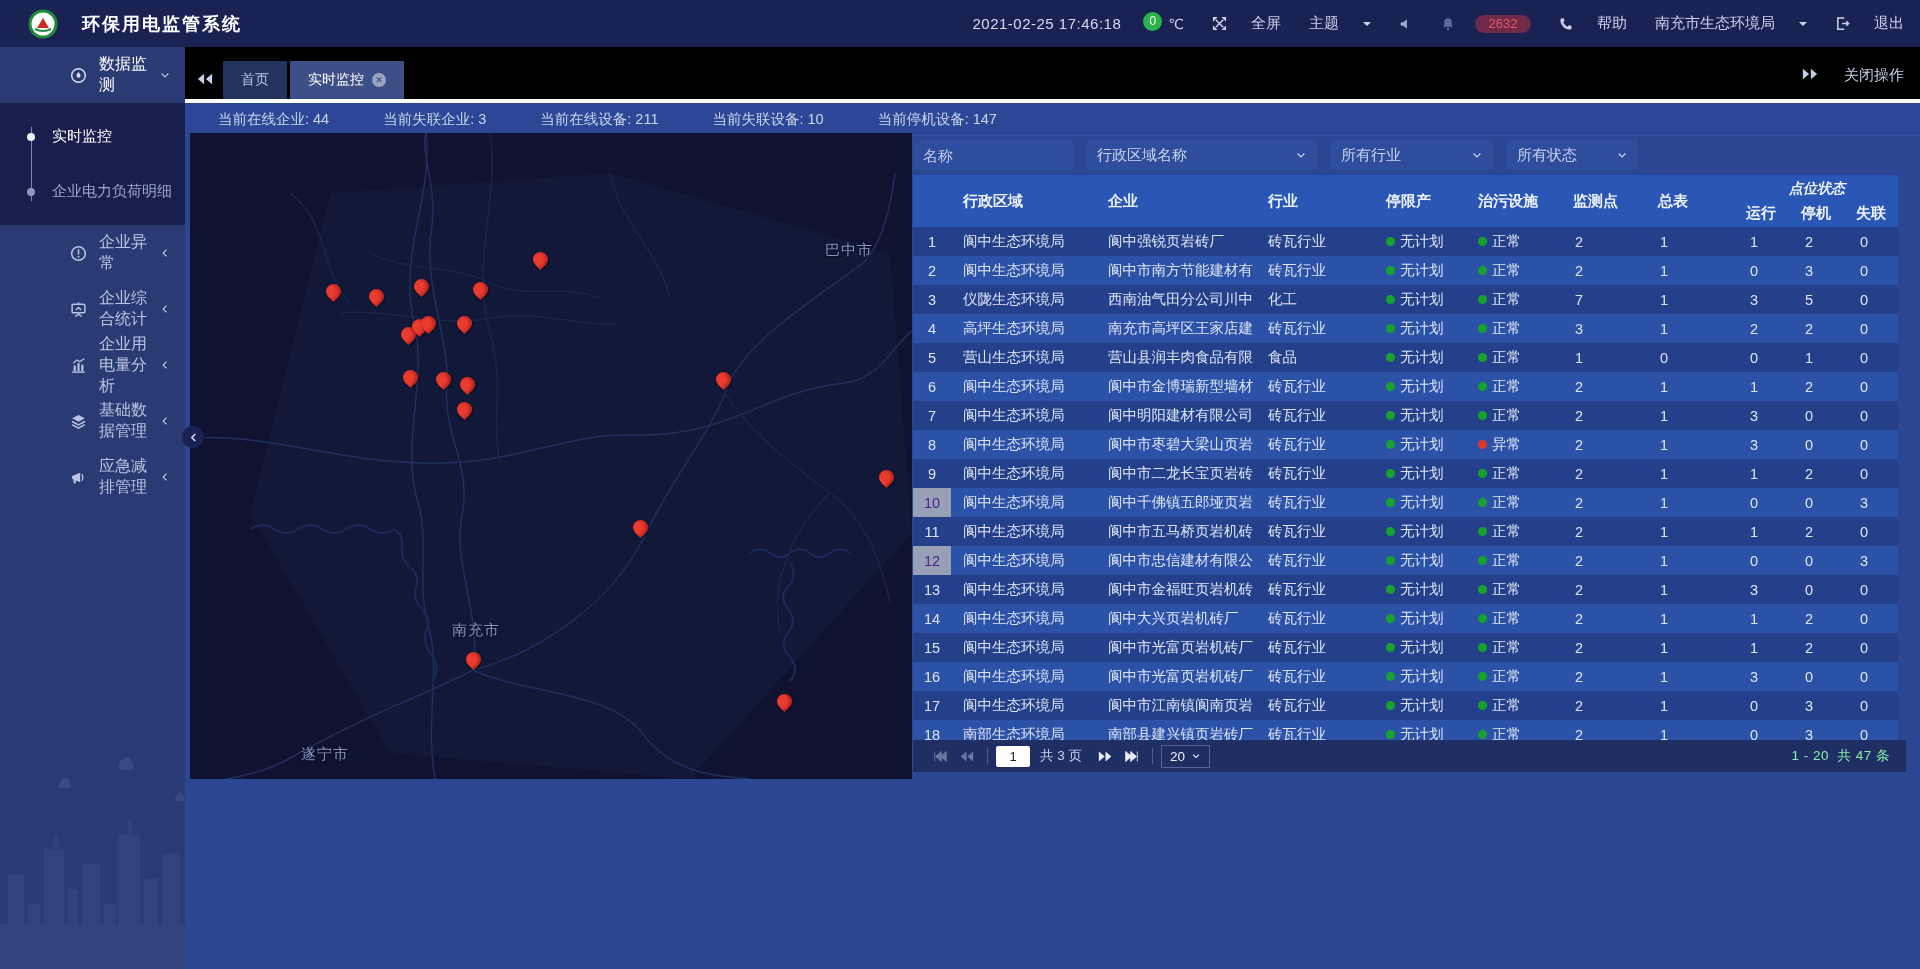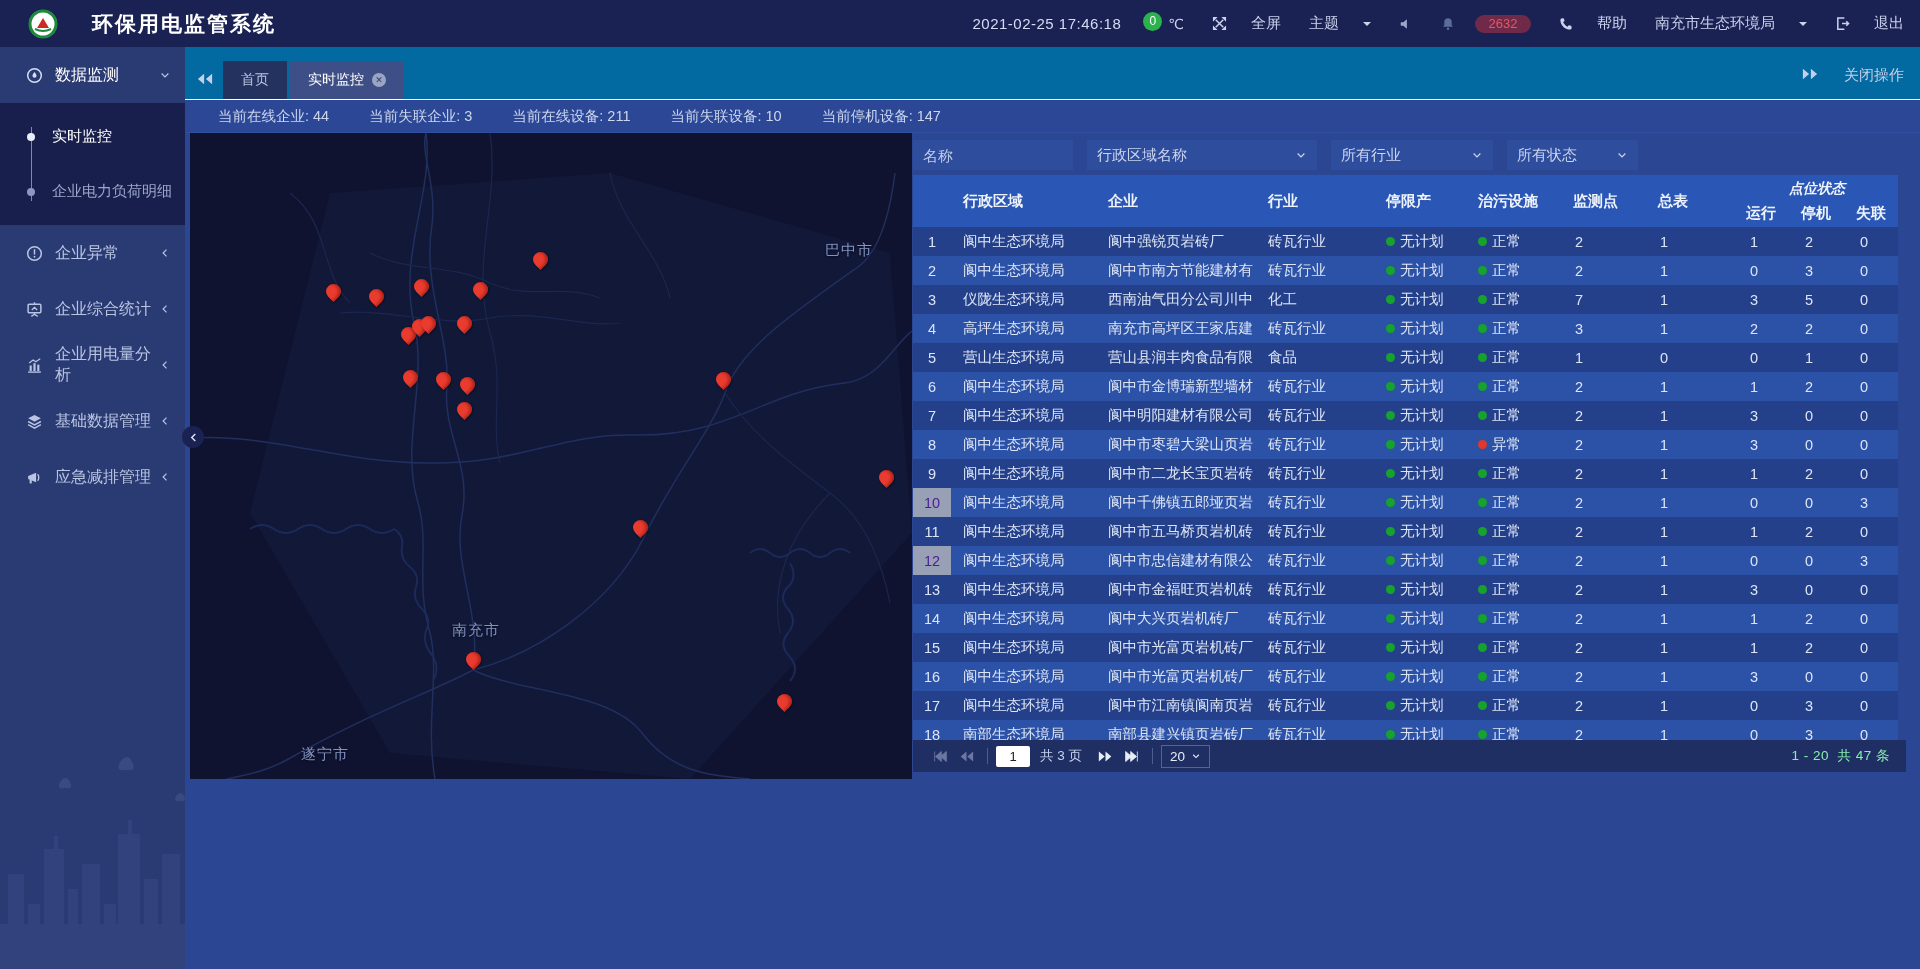--- a/index.html
+++ b/index.html
@@ -2,60 +2,60 @@
 <html><head>
 <meta charset="utf-8">
 <style>
   html,body{margin:0;padding:0;width:1920px;height:969px;overflow:hidden;
     background:#2b4794;font-family:"Liberation Sans","DejaVu Sans",sans-serif;
     -webkit-font-smoothing:antialiased;}
   
   .hdr{position:absolute;left:0;top:0;width:1920px;height:47px;background:#1a2153;
     display:flex;align-items:center;color:#c9d3ec;font-size:15px;z-index:50;}
   .hdr .logo{margin-left:28px;width:30px;height:30px;}
-  .hdr .title{margin-left:34px;font-size:21px;font-weight:bold;color:#fff;letter-spacing:2px;}
+  .hdr .title{margin-left:24px;font-size:18px;font-weight:bold;color:#fff;letter-spacing:2px;}
   .hdr .spacer{flex:1;}
   .hdr .time{font-size:15px;color:#d4dcf2;letter-spacing:.5px;}
   .tempwrap{display:flex;align-items:flex-start;margin-left:22px;}
   .tempbadge{width:19px;height:19px;border-radius:50%;background:#2bb24c;color:#fff;
     font-size:12px;display:flex;align-items:center;justify-content:center;margin-top:-4px;}
   .tempunit{margin-left:6px;font-size:14px;color:#c9d3ec;}
   .hitem{display:flex;align-items:center;gap:24px;margin-left:28px;cursor:default;color:#c9d3ec;}
   .hitem svg{display:block;}
   .caret{width:0;height:0;border:4px solid transparent;border-top-color:#c9d3ec;margin-top:4px;}
   .countpill{min-width:44px;height:18px;border-radius:9px;background:#6e2a48;color:#e05a64;
     font-size:13px;display:flex;align-items:center;justify-content:center;padding:0 6px;margin-left:-4px;}
   
   .side{position:absolute;left:0;top:47px;width:185px;bottom:0;background:#2a3a73;overflow:hidden;}
   .mi{height:56px;display:flex;align-items:center;padding:0 14px 0 26px;color:#b9c5e2;
-    font-size:16px;cursor:pointer;position:relative;}
+    font-size:16px;cursor:pointer;position:relative;margin-left:44px;}
   .mi .lbl{margin-left:12px;flex:1;}
   .mi.active{color:#fff;}
   .submenu{background:#191f4c;position:relative;padding:6px 0;}
   .submenu:before{content:"";position:absolute;left:31px;top:24px;bottom:24px;width:1px;background:#7d89b4;}
   .smi{height:55px;display:flex;align-items:center;padding-left:52px;color:#9aa7cc;font-size:15px;
     cursor:pointer;position:relative;}
   .smi:before{content:"";position:absolute;left:27px;top:50%;margin-top:-4px;width:8px;height:8px;
     border-radius:50%;background:#8b97bb;}
   .smi.active{color:#fff;}
   .smi.active:before{background:#e9eefb;}
   .skyline{position:absolute;left:0;bottom:0;width:185px;height:215px;opacity:.55;}
   
   .main{position:absolute;left:185px;top:47px;right:0;bottom:0;}
-  .tabbar{height:52px;background:#0369a1;display:flex;align-items:flex-end;position:relative;
-    border-bottom:1px solid #ffffff;}
+  .tabbar{height:52px;background:#000000;display:flex;align-items:flex-end;position:relative;
+    border-bottom:4px solid #ffffff;}
   .tabnav{margin:0 10px 9px 12px;color:#c6cfe6;}
   .tab{height:38px;display:flex;align-items:center;padding:0 18px;font-size:14px;color:#b9c4e0;
     background:#24325f;margin-right:3px;cursor:pointer;}
   .tab.active{background:#3e4e86;color:#fff;}
   .tabclose{margin-left:8px;width:14px;height:14px;border-radius:50%;background:#9aa5c4;color:#2c3b70;
     font-size:9px;line-height:14px;text-align:center;font-weight:bold;}
   .tabbar-right{position:absolute;right:16px;bottom:14px;display:flex;align-items:center;gap:26px;
     color:#c6cfe6;font-size:15px;}
-  .statsbar{height:32px;background:#2b4795;display:flex;align-items:center;padding-left:33px;gap:40px;
+  .statsbar{height:32px;background:#2b4795;display:flex;align-items:center;padding-left:33px;gap:54px;
     color:#ccd6ee;font-size:14.5px;border-bottom:1px solid #30509f;}
   
   .map{position:absolute;left:5px;top:86px;width:722px;height:646px;background:#0f1330;overflow:hidden;}
   .map svg.roads{position:absolute;left:0;top:0;}
   .city{position:absolute;color:#8494c2;font-size:15px;letter-spacing:1px;text-shadow:0 1px 2px #070a1c;}
   .pin{position:absolute;width:15px;height:15px;background:#ea3b2f;border-radius:50% 50% 50% 0;
     transform:rotate(-45deg);box-shadow:inset -2px -2px 3px rgba(120,10,5,.45), 0 1px 2px rgba(0,0,0,.5);}
   .collapse-handle{position:absolute;left:-3px;top:379px;width:22px;height:22px;border-radius:50%;
     background:#1a2153;color:#dbe3f4;display:flex;align-items:center;justify-content:center;z-index:20;cursor:pointer;}
   

